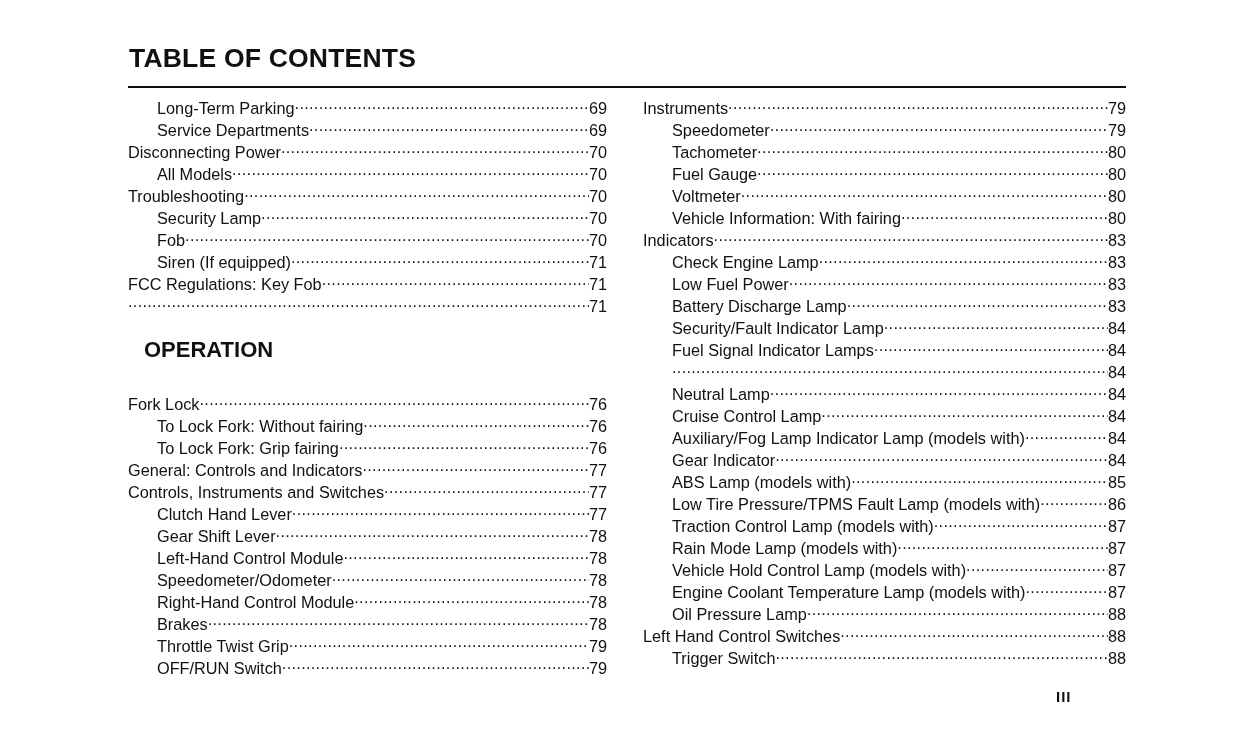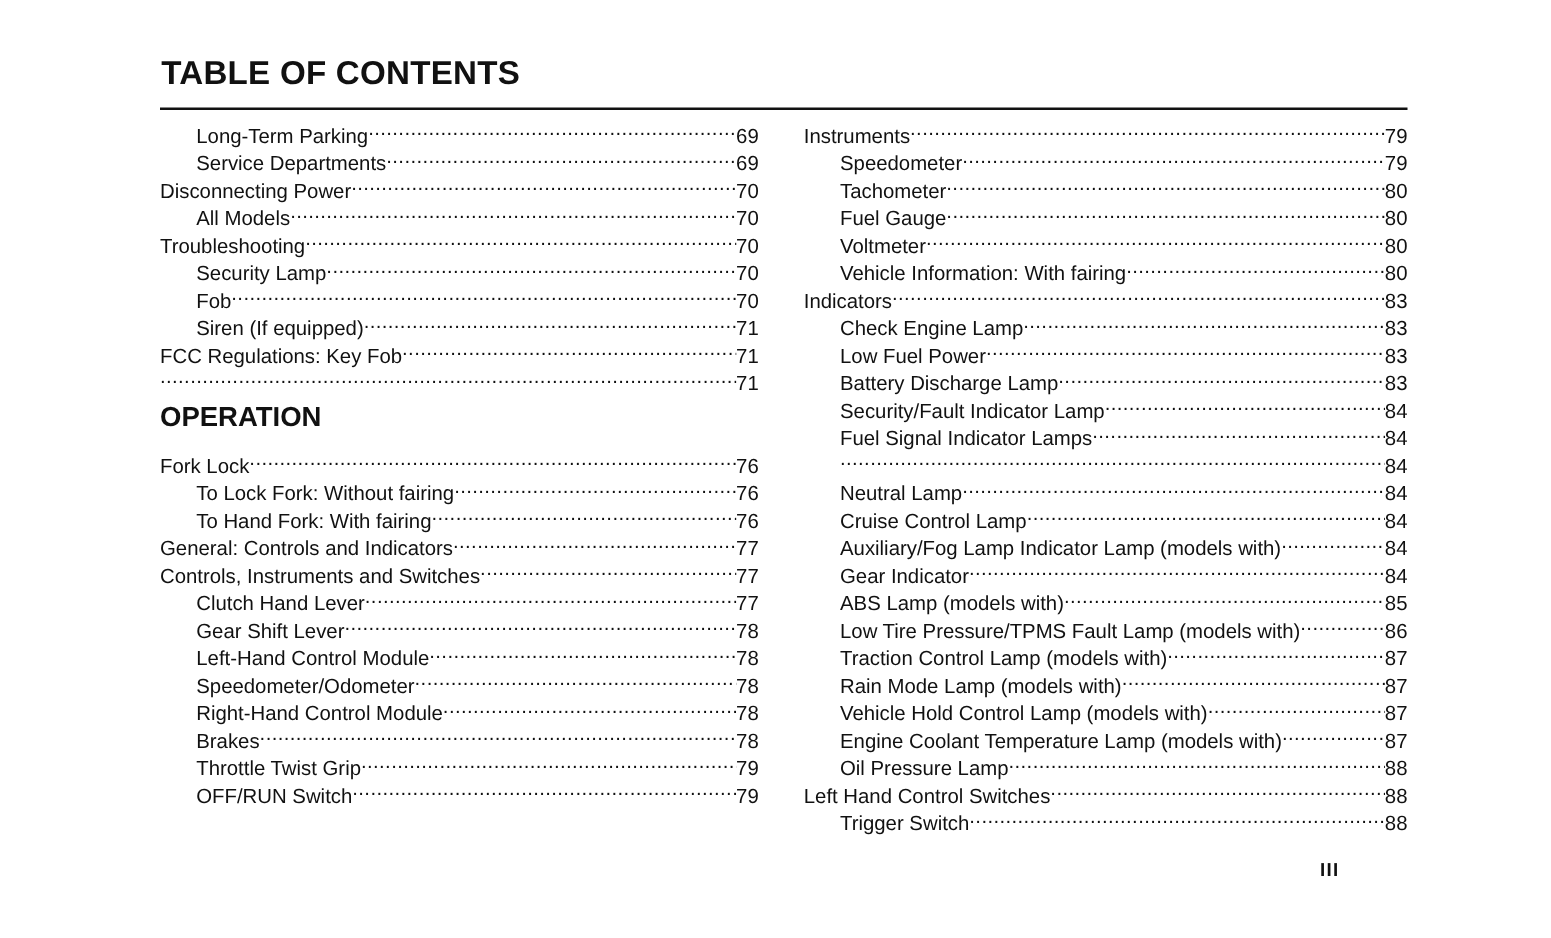--- a/index.html
+++ b/index.html
@@ -63,21 +63,21 @@
       top: 0;
       letter-spacing: 0.3px;
       white-space: nowrap;
     }
     .entry .page { flex: 0 0 auto; }
     .section-heading {
       font-size: 22px;
       font-weight: bold;
       height: 44px;
       line-height: 44px;
-      margin: 0;
+      margin: 16px;
       padding-top: 0;
     }
     .page-number {
       position: absolute;
       left: 1056px;
       top: 688px;
       font-size: 15px;
       font-weight: bold;
       letter-spacing: 1px;
     }
@@ -146,21 +146,21 @@
     <span class="label">Fork Lock</span>
     <span class="leader"></span>
     <span class="page">76</span>
   </div>
       <div class="entry sub">
     <span class="label">To Lock Fork: Without fairing</span>
     <span class="leader"></span>
     <span class="page">76</span>
   </div>
       <div class="entry sub">
-    <span class="label">To Hand Fork: With fairing</span>
+    <span class="label">To Lock Fork: Grip fairing</span>
     <span class="leader"></span>
     <span class="page">76</span>
   </div>
       <div class="entry">
     <span class="label">General: Controls and Indicators</span>
     <span class="leader"></span>
     <span class="page">77</span>
   </div>
       <div class="entry">
     <span class="label">Controls, Instruments and Switches</span>

